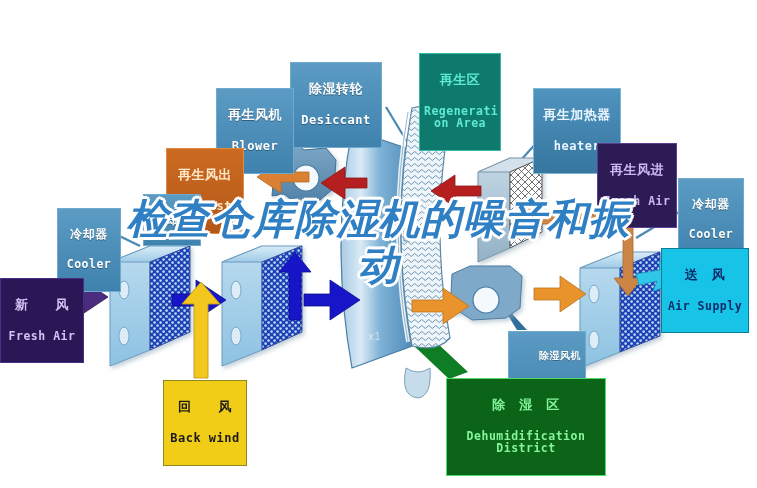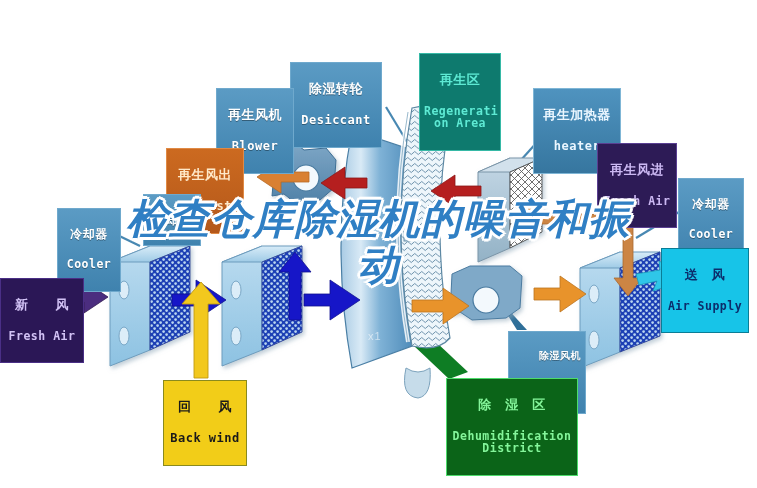--- a/index.html
+++ b/index.html
@@ -355,21 +355,21 @@
   <div class="label lb-yellow" style="left:163px; top:380px; width:84px;">
     <span class="cn" style="font-size:13px;">回　　风</span>
     <span class="en" style="font-size:12px;">Back wind</span>
   </div>
 
   <div class="label lb-blue" style="left:508px; top:331px; width:78px;">
     <span class="cn" style="font-size:10px;text-align:right;">除湿风机</span>
     <span class="en" style="font-size:12px;">Blower</span>
   </div>
 
-  <div class="label lb-green" style="left:446px; top:378px; width:132px;">
+  <div class="label lb-green" style="left:446px; top:378px; width:160px;">
     <span class="cn" style="font-size:13px;">除　湿　区</span>
     <span class="en" style="font-size:11.5px;">Dehumidification
 District</span>
   </div>
 
   <div class="label lb-cyan" style="left:661px; top:248px; width:88px;">
     <span class="cn" style="font-size:13px;">送　风</span>
     <span class="en" style="font-size:11.5px;">Air Supply</span>
   </div>
 

